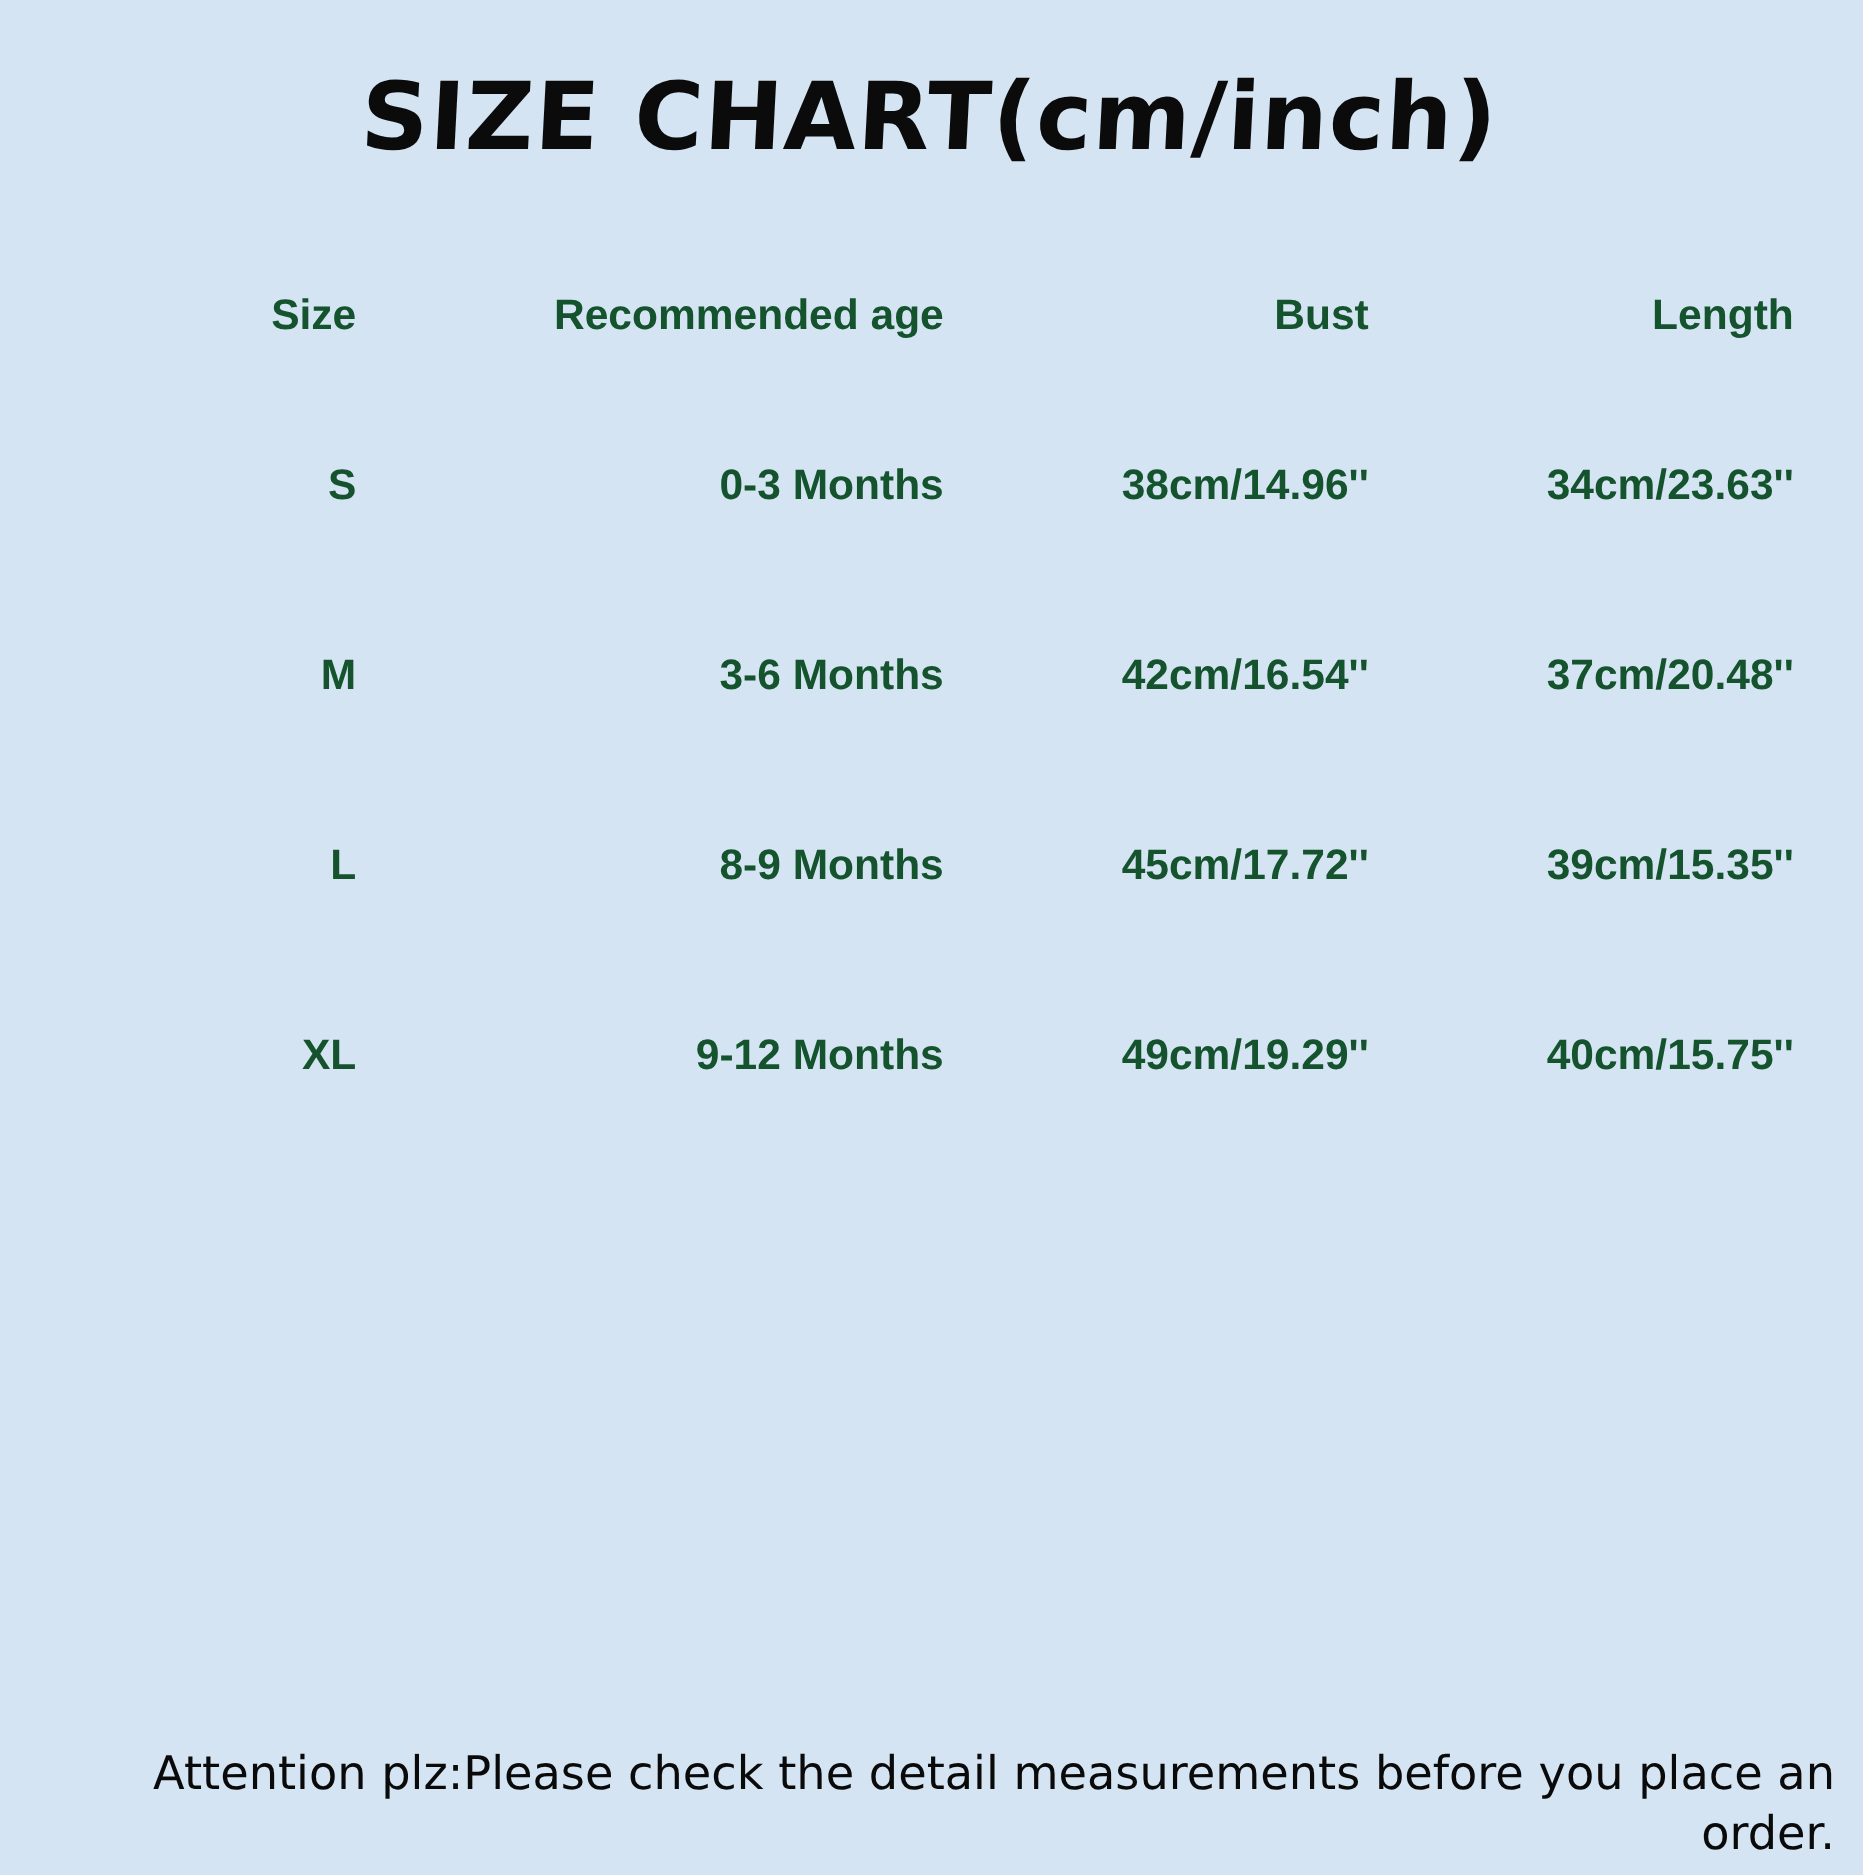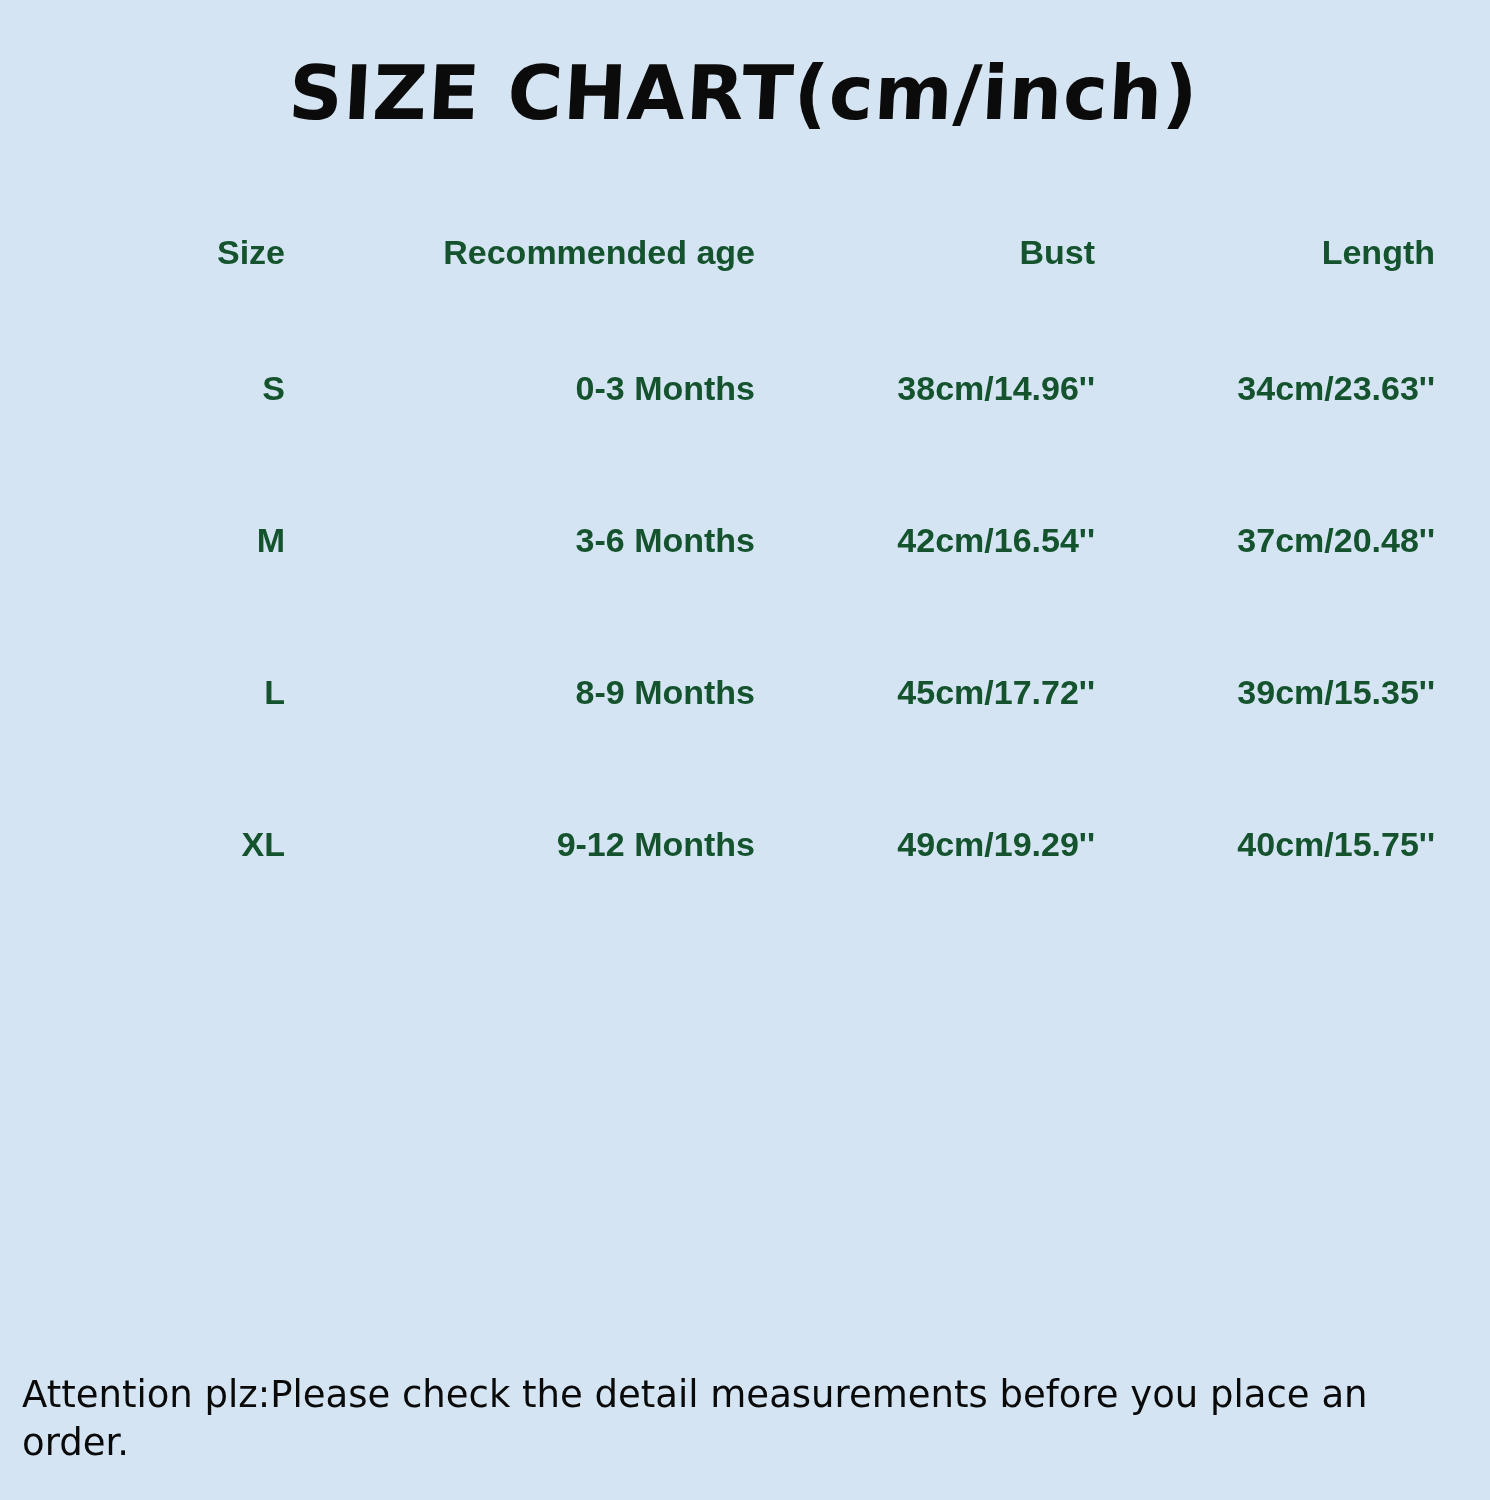--- a/index.html
+++ b/index.html
@@ -56,22 +56,22 @@
   }
   col.c-size { width: 230px; }
   col.c-age { width: 470px; }
   col.c-bust { width: 340px; }
   col.c-length { width: 340px; }
 
   .notes {
     position: absolute;
     left: 0;
     right: 0;
-    bottom: 24px;
-    text-align: left;
+    bottom: 0;
+    text-align: right;
     font-family: "DejaVu Sans", sans-serif;
     font-size: 37px;
     line-height: 1.28;
     color: #0a0a0a;
     padding: 0 22px;
     box-sizing: border-box;
   }
   .notes p {
     margin: 0 0 6px 0;
   }

